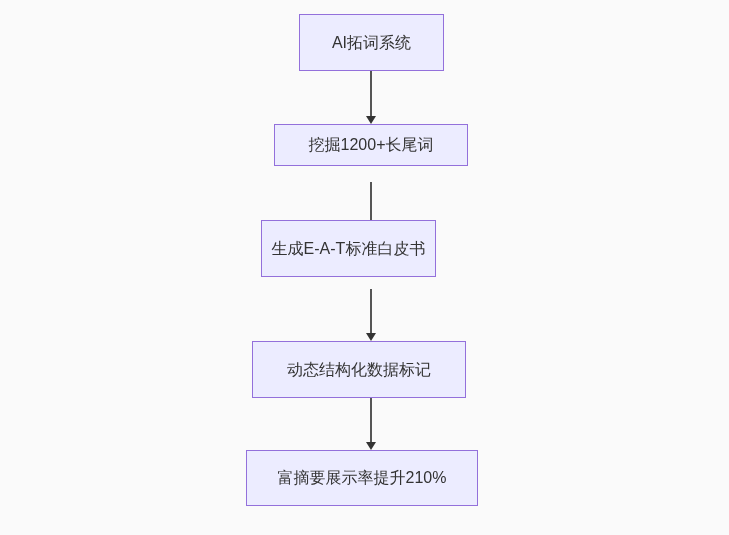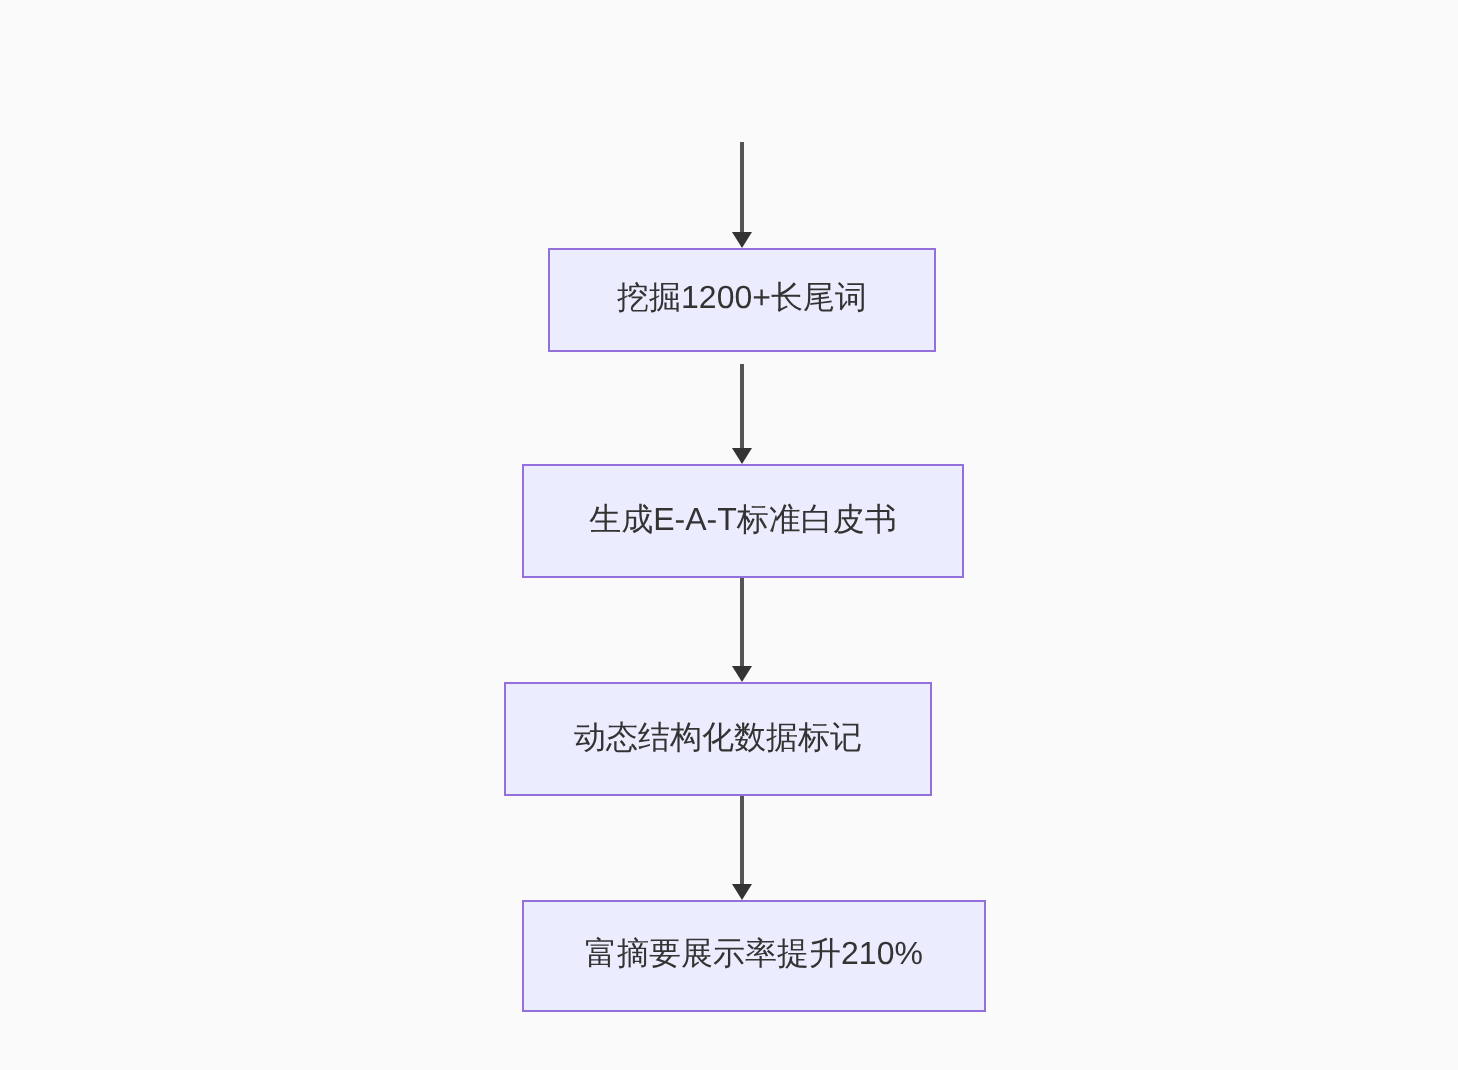--- a/index.html
+++ b/index.html
@@ -26,24 +26,24 @@
     color: var(--node-text, #333333);
     font-size: 16px;
     line-height: 1;
     display: flex;
     align-items: center;
     justify-content: center;
     text-align: center;
     white-space: nowrap;
   }
   .node-1 { left: 299px; top: 14px;  width: 145px; height: 57px; }
-  .node-2 { left: 274px; top: 124px; width: 194px; height: 52px; }
-  .node-3 { left: 261px; top: 232px; width: 221px; height: 57px; align-items: center; }
+  .node-2 { left: 274px; top: 124px; width: 194px; height: 42px; }
+  .node-3 { left: 261px; top: 220px; width: 175px; height: 57px; align-items: center; }
   .node-4 { left: 252px; top: 341px; width: 214px; height: 57px; }
-  .node-5 { left: 261px; top: 450px; width: 232px; height: 56px; }
+  .node-5 { left: 246px; top: 450px; width: 232px; height: 56px; }
 
   .flow-arrow {
     position: absolute;
     left: 366px;          
     width: 10px;
   }
   .arrow-1 { top: 71px;  height: 53px; }
   .arrow-2 { top: 182px; height: 50px; }
   .arrow-3 { top: 289px; height: 52px; }
   .arrow-4 { top: 398px; height: 52px; }
@@ -65,20 +65,23 @@
     border-left: 5px solid transparent;
     border-right: 5px solid transparent;
     border-top: 8px solid var(--edge-head, #333333);
   }
 </style>
 </head>
 <body style="--bg: #fafafa; --node-fill: #ECECFF; --node-border: #9370DB; --node-text: #333333; --edge-line: #555555; --edge-head: #333333;">
 
 <div class="canvas">
 
+  <div class="flow-node node-1">
+    <span>AI拓词系统</span>
+  </div>
 
   <div class="flow-arrow arrow-1">
     <div class="arrow-line"></div>
     <div class="arrow-head"></div>
   </div>
 
   <div class="flow-node node-2">
     <span>挖掘1200+长尾词</span>
   </div>
 

